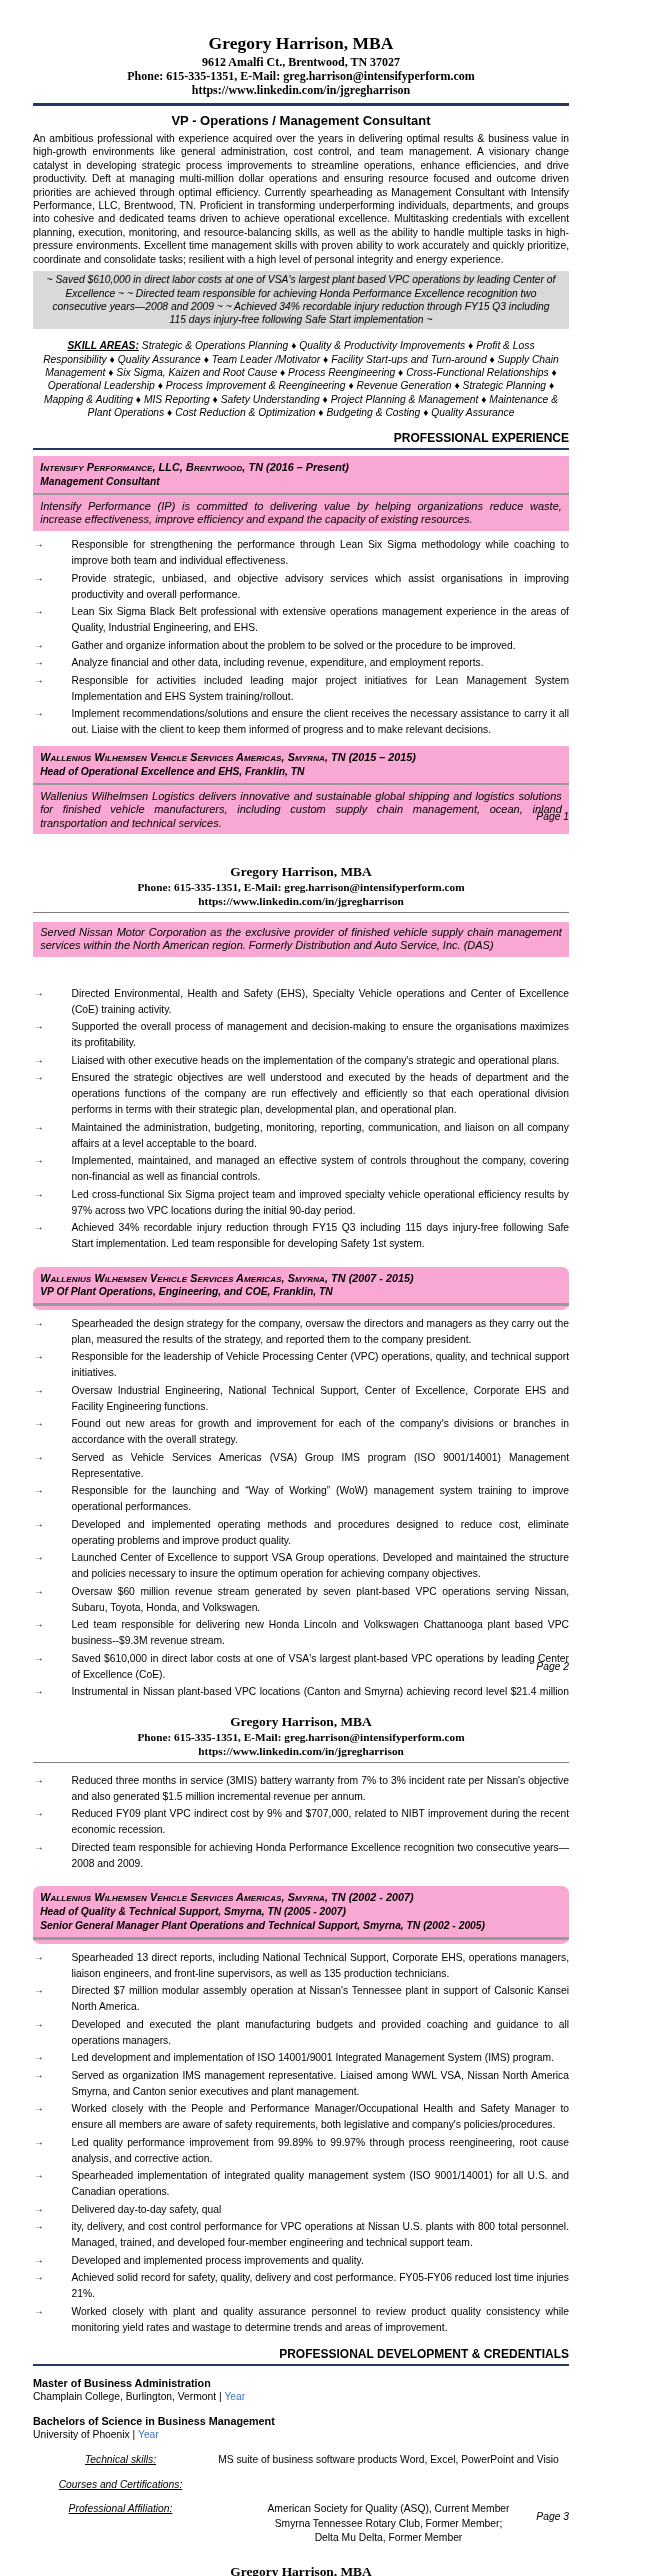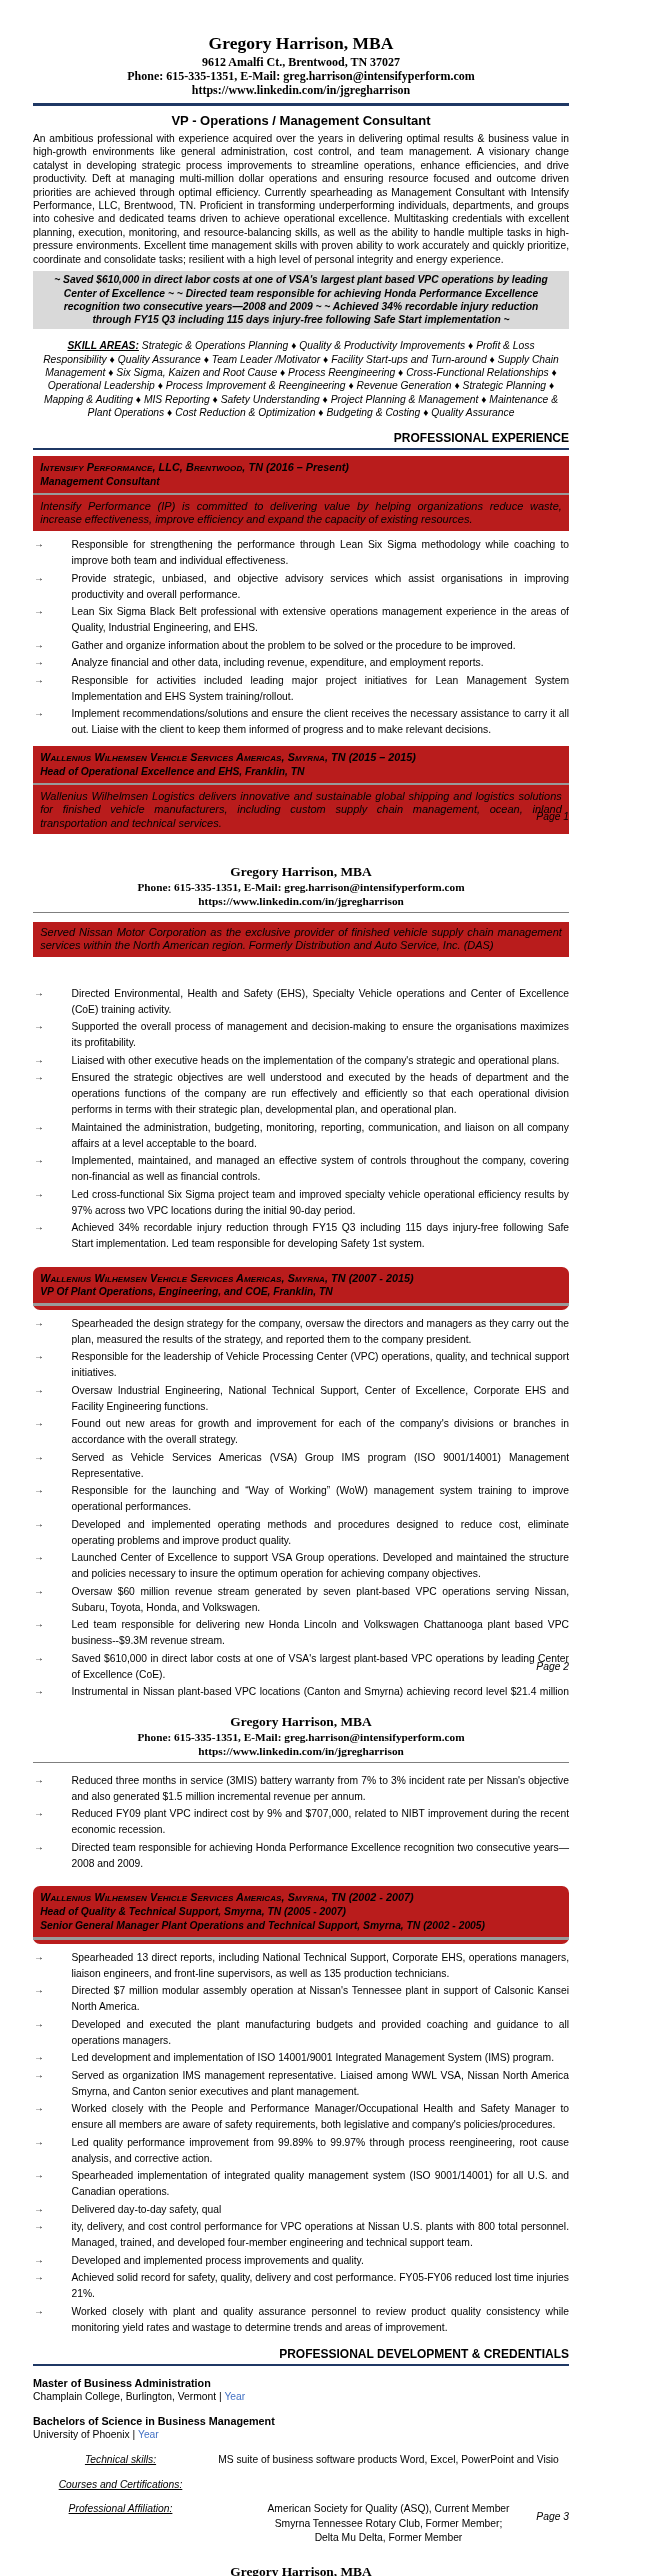--- a/index.html
+++ b/index.html
@@ -10,27 +10,27 @@
   
   .p1-head{padding-top:33px;text-align:center;font-family:"Liberation Serif",serif;font-weight:bold;}
   .p1-name{font-size:17.5px;line-height:21.6px;}
   .p1-sub{font-size:12px;line-height:14.4px;}
   .rule-navy{height:2.6px;background:#1F3864;margin-top:5.2px;}
   .rule-navy-thin{height:2.1px;background:#1F3864;margin-top:3.1px;}
   .rule-gray{height:1.5px;background:#7F7F7F;margin-top:4.1px;}
 
   .role-title{font-weight:bold;font-size:13px;text-align:center;margin-top:7.2px;}
   .summary{font-size:10.3px;line-height:13.4px;text-align:justify;margin:4.1px 0 0;}
-  .hl-box{background:#D9D9D9;font-weight:bold;font-style:italic;text-align:center;
+  .hl-box{background:#D9D9D9;font-weight:normal;font-style:italic;text-align:center;
           font-size:10.3px;line-height:13.4px;margin-top:5.2px;padding:2.1px 13.4px;}
   .skills{font-style:italic;font-size:10.3px;line-height:13.4px;text-align:center;margin:10.3px 0 0;padding:0 3.1px;}
   .skills-label{font-weight:bold;text-decoration:underline;}
   .sec-head{font-weight:bold;font-size:12px;text-align:right;margin-top:11.3px;}
 
-  .job-box{background:#b91c1c;margin-top:6.2px;padding:4.1px 7.2px 4.1px;}
+  .job-box{background:#f9a8d4;margin-top:6.2px;padding:4.1px 7.2px 4.1px;}
   .job-box.mt{margin-top:8.2px;}
   .job-box.mt-lg{margin-top:14.4px;border-radius:7px;}
   .job-co{font-weight:bold;font-style:italic;font-size:10.8px;line-height:14.4px;}
   .sc{font-variant:small-caps;letter-spacing:0.1px;}
   .job-ti{font-weight:bold;font-style:italic;font-size:10.3px;line-height:14.4px;}
   .job-rule{height:2.6px;background:#9A9A9A;margin:3.6px -7.2px 4.6px;}
   .job-rule.end{margin-bottom:0;}
   .job-blurb{font-style:italic;font-size:11px;line-height:13.4px;text-align:justify;margin:0;}
 
   .bullets{margin-top:6.2px;}

